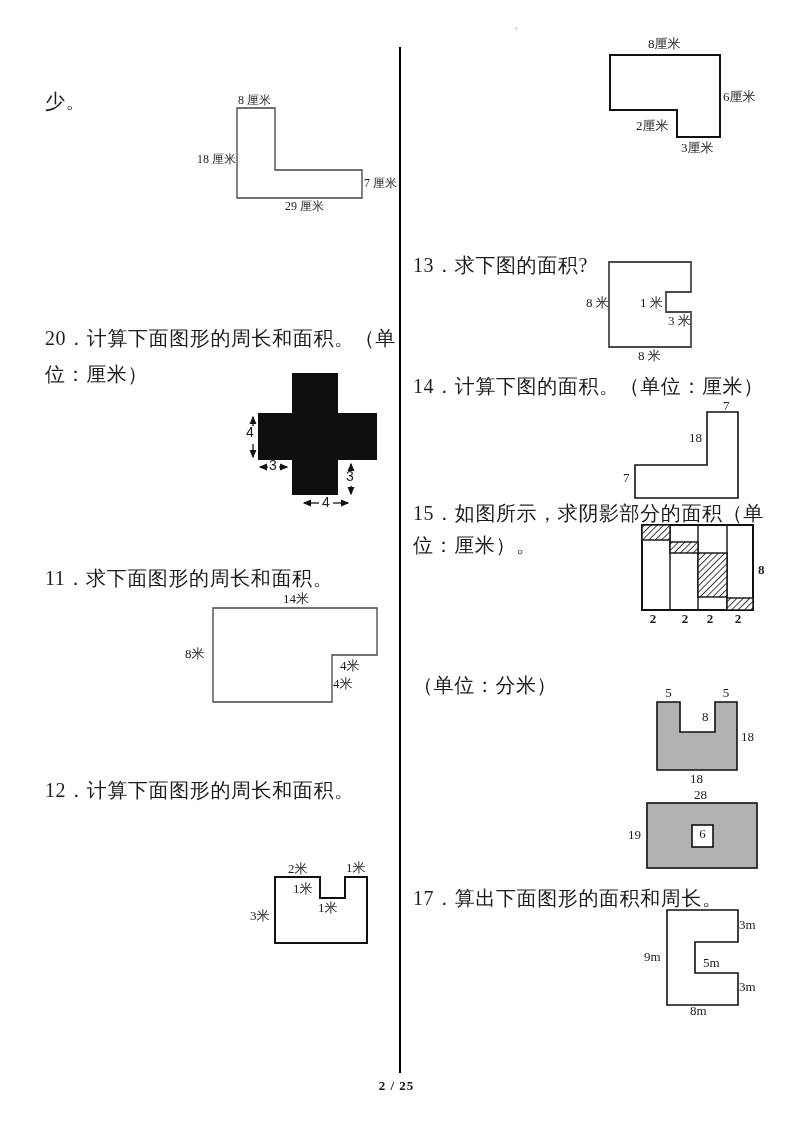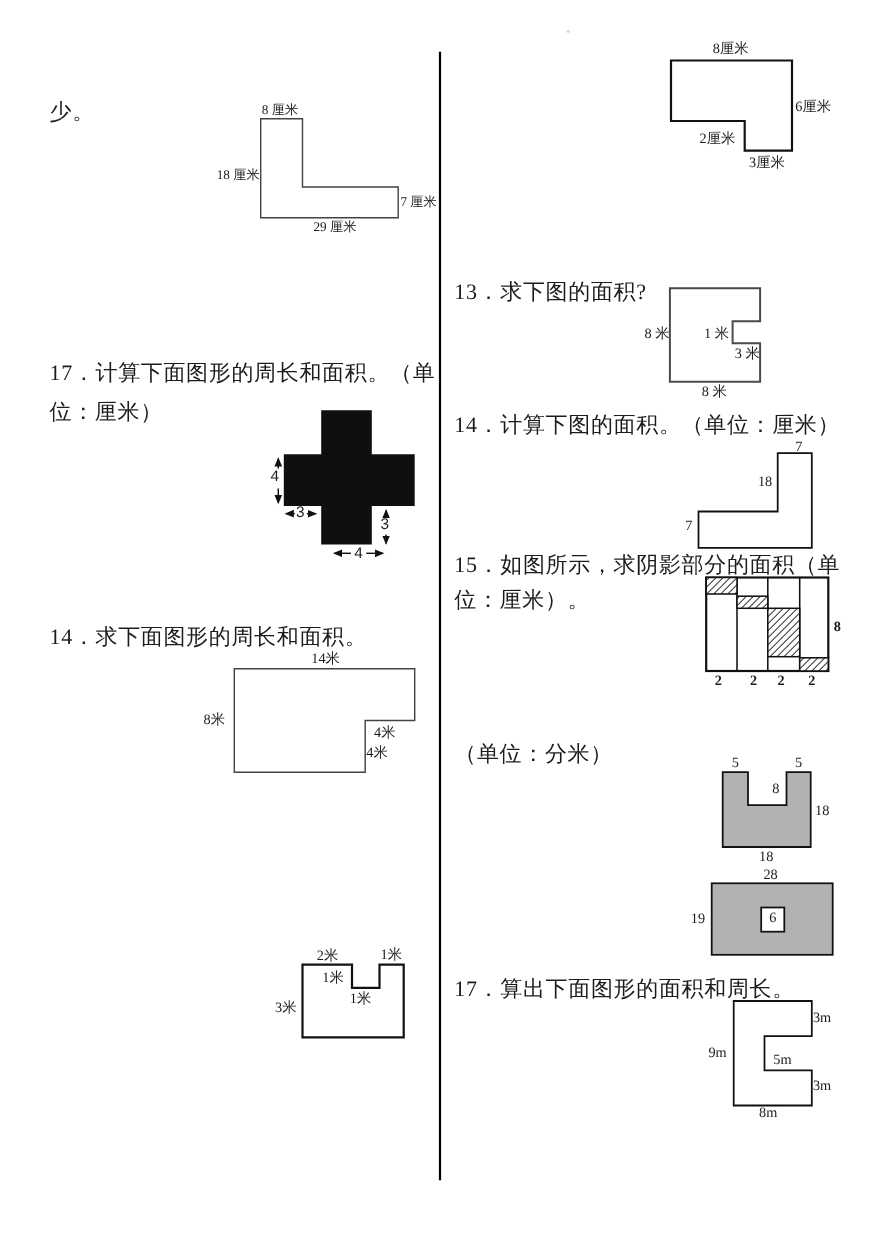--- a/index.html
+++ b/index.html
@@ -42,21 +42,21 @@
   <div class="fig" style="left:195px;top:95px;width:215px;height:125px">
     <svg width="215" height="125">
       <polygon points="42,13 80,13 80,75 167,75 167,103 42,103" fill="none" stroke="#434343" stroke-width="1.3"></polygon>
     </svg>
     <span class="fl small" style="left:43px;top:-1px">8 厘米</span>
     <span class="fl small" style="left:2px;top:58px">18 厘米</span>
     <span class="fl small" style="left:169px;top:82px">7 厘米</span>
     <span class="fl small" style="left:90px;top:105px">29 厘米</span>
   </div>
 
-  <div class="qt" style="left:45px;top:325px">17．计算下面图形的周长和面积。（单</div>
+  <div class="qt" style="left:45px;top:325px">20．计算下面图形的周长和面积。（单</div>
   <div class="qt" style="left:45px;top:361px">位：厘米）</div>
 
   <div class="fig" style="left:245px;top:370px;width:140px;height:145px">
     <svg width="140" height="145">
       <defs>
         <marker id="ah" markerWidth="8" markerHeight="8" refX="5.5" refY="3.5" orient="auto">
           <path d="M0,0.8 L6.5,3.5 L0,6.2 Z" fill="#111"></path>
         </marker>
       </defs>
       <polygon points="47,3 93,3 93,43 132,43 132,90 93,90 93,125 47,125 47,90 13,90 13,43 47,43" fill="#0f0f0f"></polygon>
@@ -70,32 +70,33 @@
         <line x1="74" y1="133" x2="59" y2="133" marker-end="url(#ah)"></line>
         <line x1="88" y1="133" x2="103" y2="133" marker-end="url(#ah)"></line>
       </g>
     </svg>
     <span class="fl sans" style="left:1px;top:55px">4</span>
     <span class="fl sans" style="left:24px;top:88px">3</span>
     <span class="fl sans" style="left:101px;top:99px">3</span>
     <span class="fl sans" style="left:77px;top:125px">4</span>
   </div>
 
-  <div class="qt" style="left:45px;top:565px">14．求下面图形的周长和面积。</div>
+  <div class="qt" style="left:45px;top:565px">11．求下面图形的周长和面积。</div>
 
   <div class="fig" style="left:185px;top:590px;width:210px;height:120px">
     <svg width="210" height="120">
       <polygon points="28,18 192,18 192,65 147,65 147,112 28,112" fill="none" stroke="#434343" stroke-width="1.3"></polygon>
     </svg>
     <span class="fl" style="left:98px;top:2px">14米</span>
     <span class="fl" style="left:0px;top:57px">8米</span>
     <span class="fl" style="left:155px;top:69px">4米</span>
     <span class="fl" style="left:148px;top:87px">4米</span>
   </div>
 
+  <div class="qt" style="left:45px;top:777px">12．计算下面图形的周长和面积。</div>
 
   <div class="fig" style="left:250px;top:858px;width:130px;height:100px">
     <svg width="130" height="100">
       <polygon points="25,19 70,19 70,40 95,40 95,19 117,19 117,85 25,85" fill="none" stroke="#111" stroke-width="2"></polygon>
     </svg>
     <span class="fl" style="left:38px;top:4px">2米</span>
     <span class="fl" style="left:96px;top:3px">1米</span>
     <span class="fl" style="left:43px;top:24px">1米</span>
     <span class="fl" style="left:68px;top:43px">1米</span>
     <span class="fl" style="left:0px;top:51px">3米</span>
@@ -190,14 +191,15 @@
     <svg width="135" height="118">
       <polygon points="27,5 98,5 98,37 55,37 55,68 98,68 98,100 27,100" fill="none" stroke="#111" stroke-width="1.6"></polygon>
     </svg>
     <span class="fl" style="left:99px;top:13px">3m</span>
     <span class="fl" style="left:4px;top:45px">9m</span>
     <span class="fl" style="left:63px;top:51px">5m</span>
     <span class="fl" style="left:99px;top:75px">3m</span>
     <span class="fl" style="left:50px;top:99px">8m</span>
   </div>
 
+  <div class="pageno" style="top:1078px">2 / 25</div>
 
 </div>
 
 </body></html>

